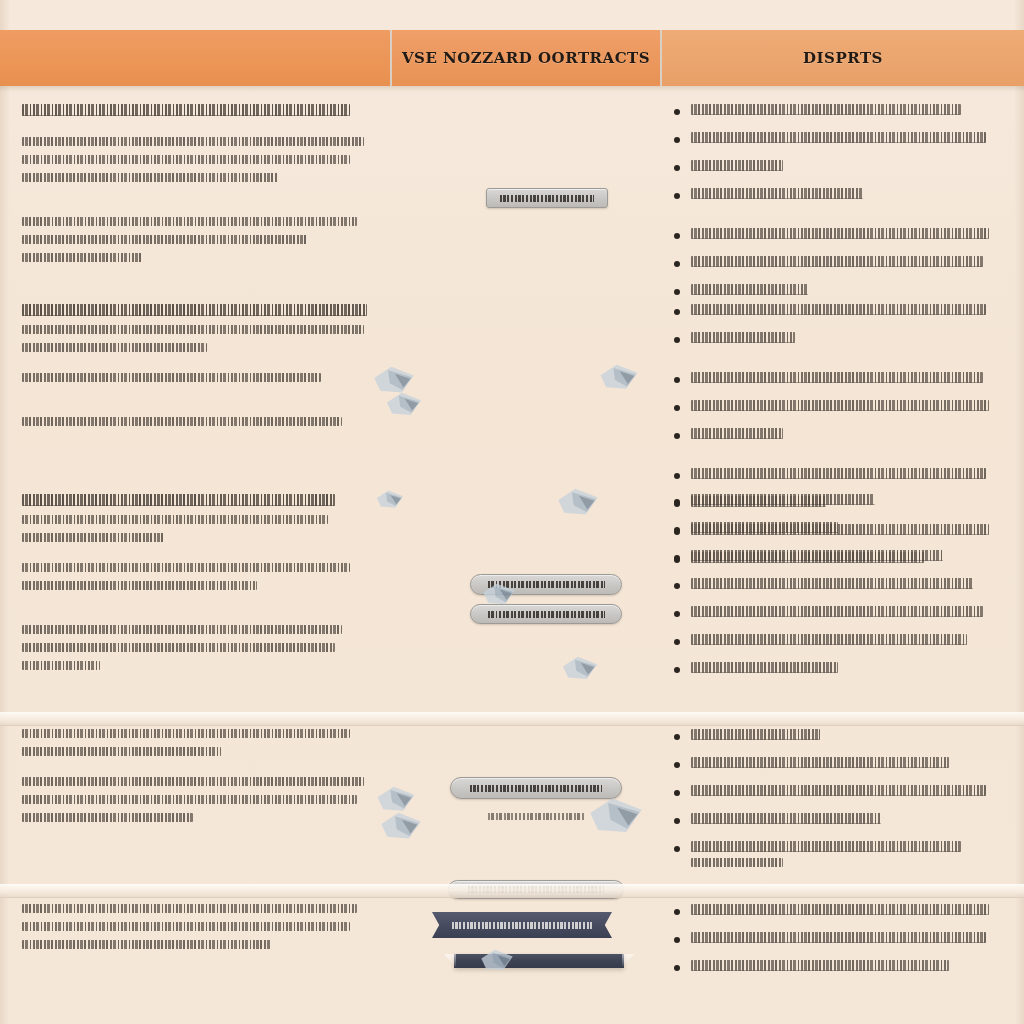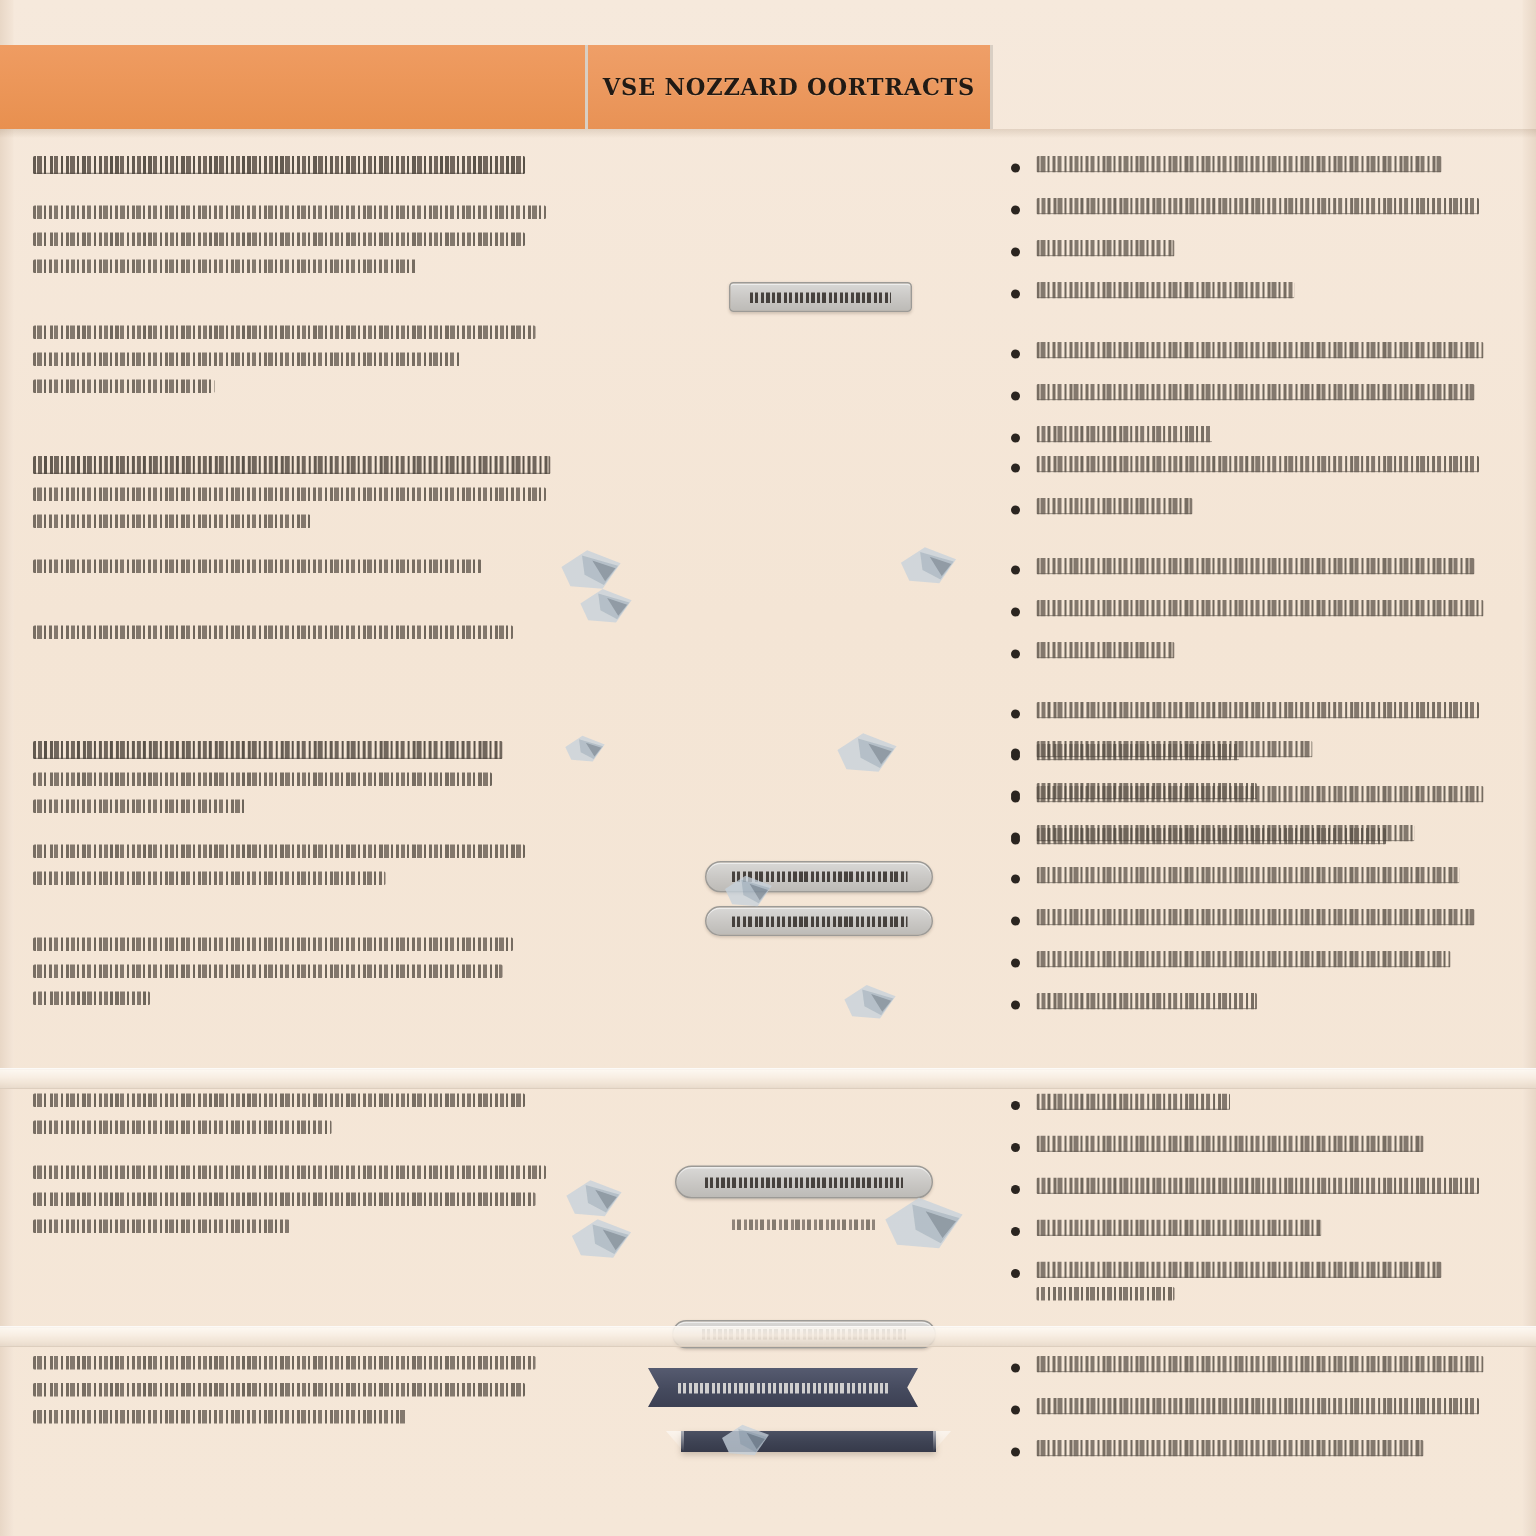--- a/index.html
+++ b/index.html
@@ -164,20 +164,23 @@
   <div class="edge-left"></div>
   <div class="edge-right"></div>
 
   <div class="header-band">
     <div class="hcell hcell-1">
       <span></span>
     </div>
     <div class="hcell hcell-2">
       <span>VSE NOZZARD OORTRACTS</span>
     </div>
+    <div class="hcell hcell-3">
+      <span>DISPRTS</span>
+    </div>
   </div>
   <div class="header-shadow"></div>
 
   <div class="body-grid" id="body-grid">
       <div class="section" style="position: absolute; top: 0px; left: 0px;">
         <div class="col-left">
           <div>
             <div class="tline u bold" style="width: 92%;"></div>
           </div>
           <div class="gap"></div>

